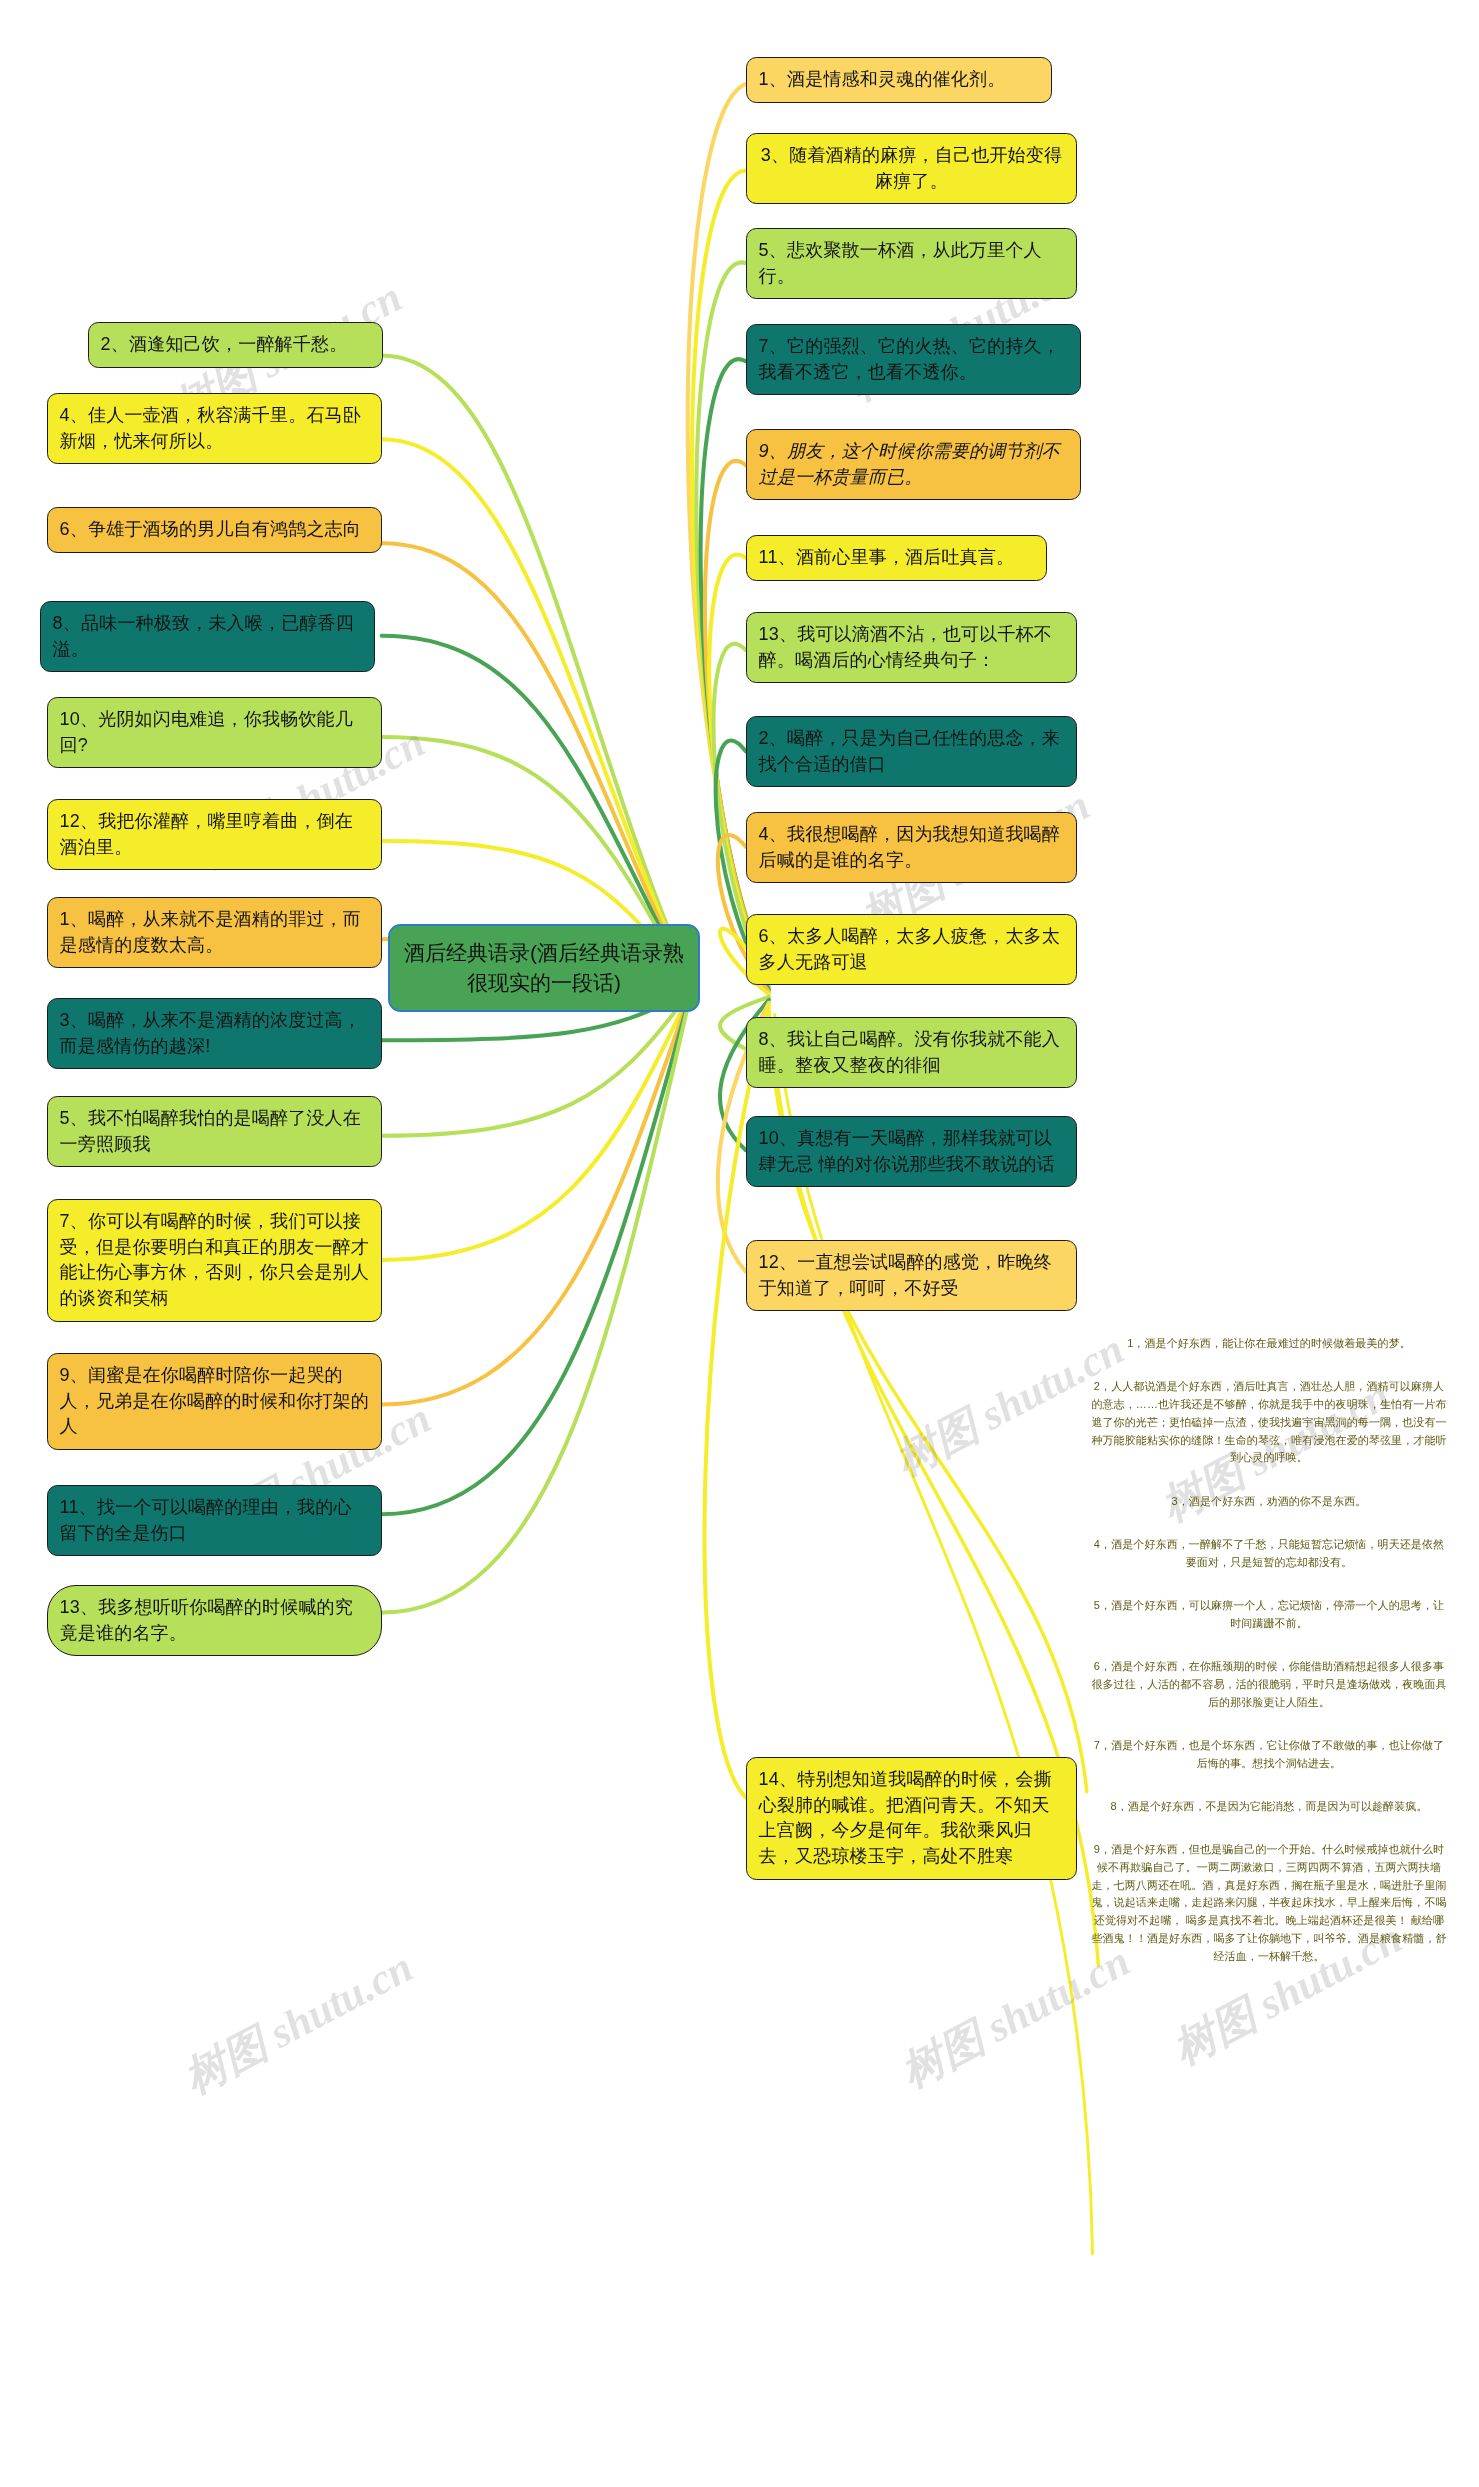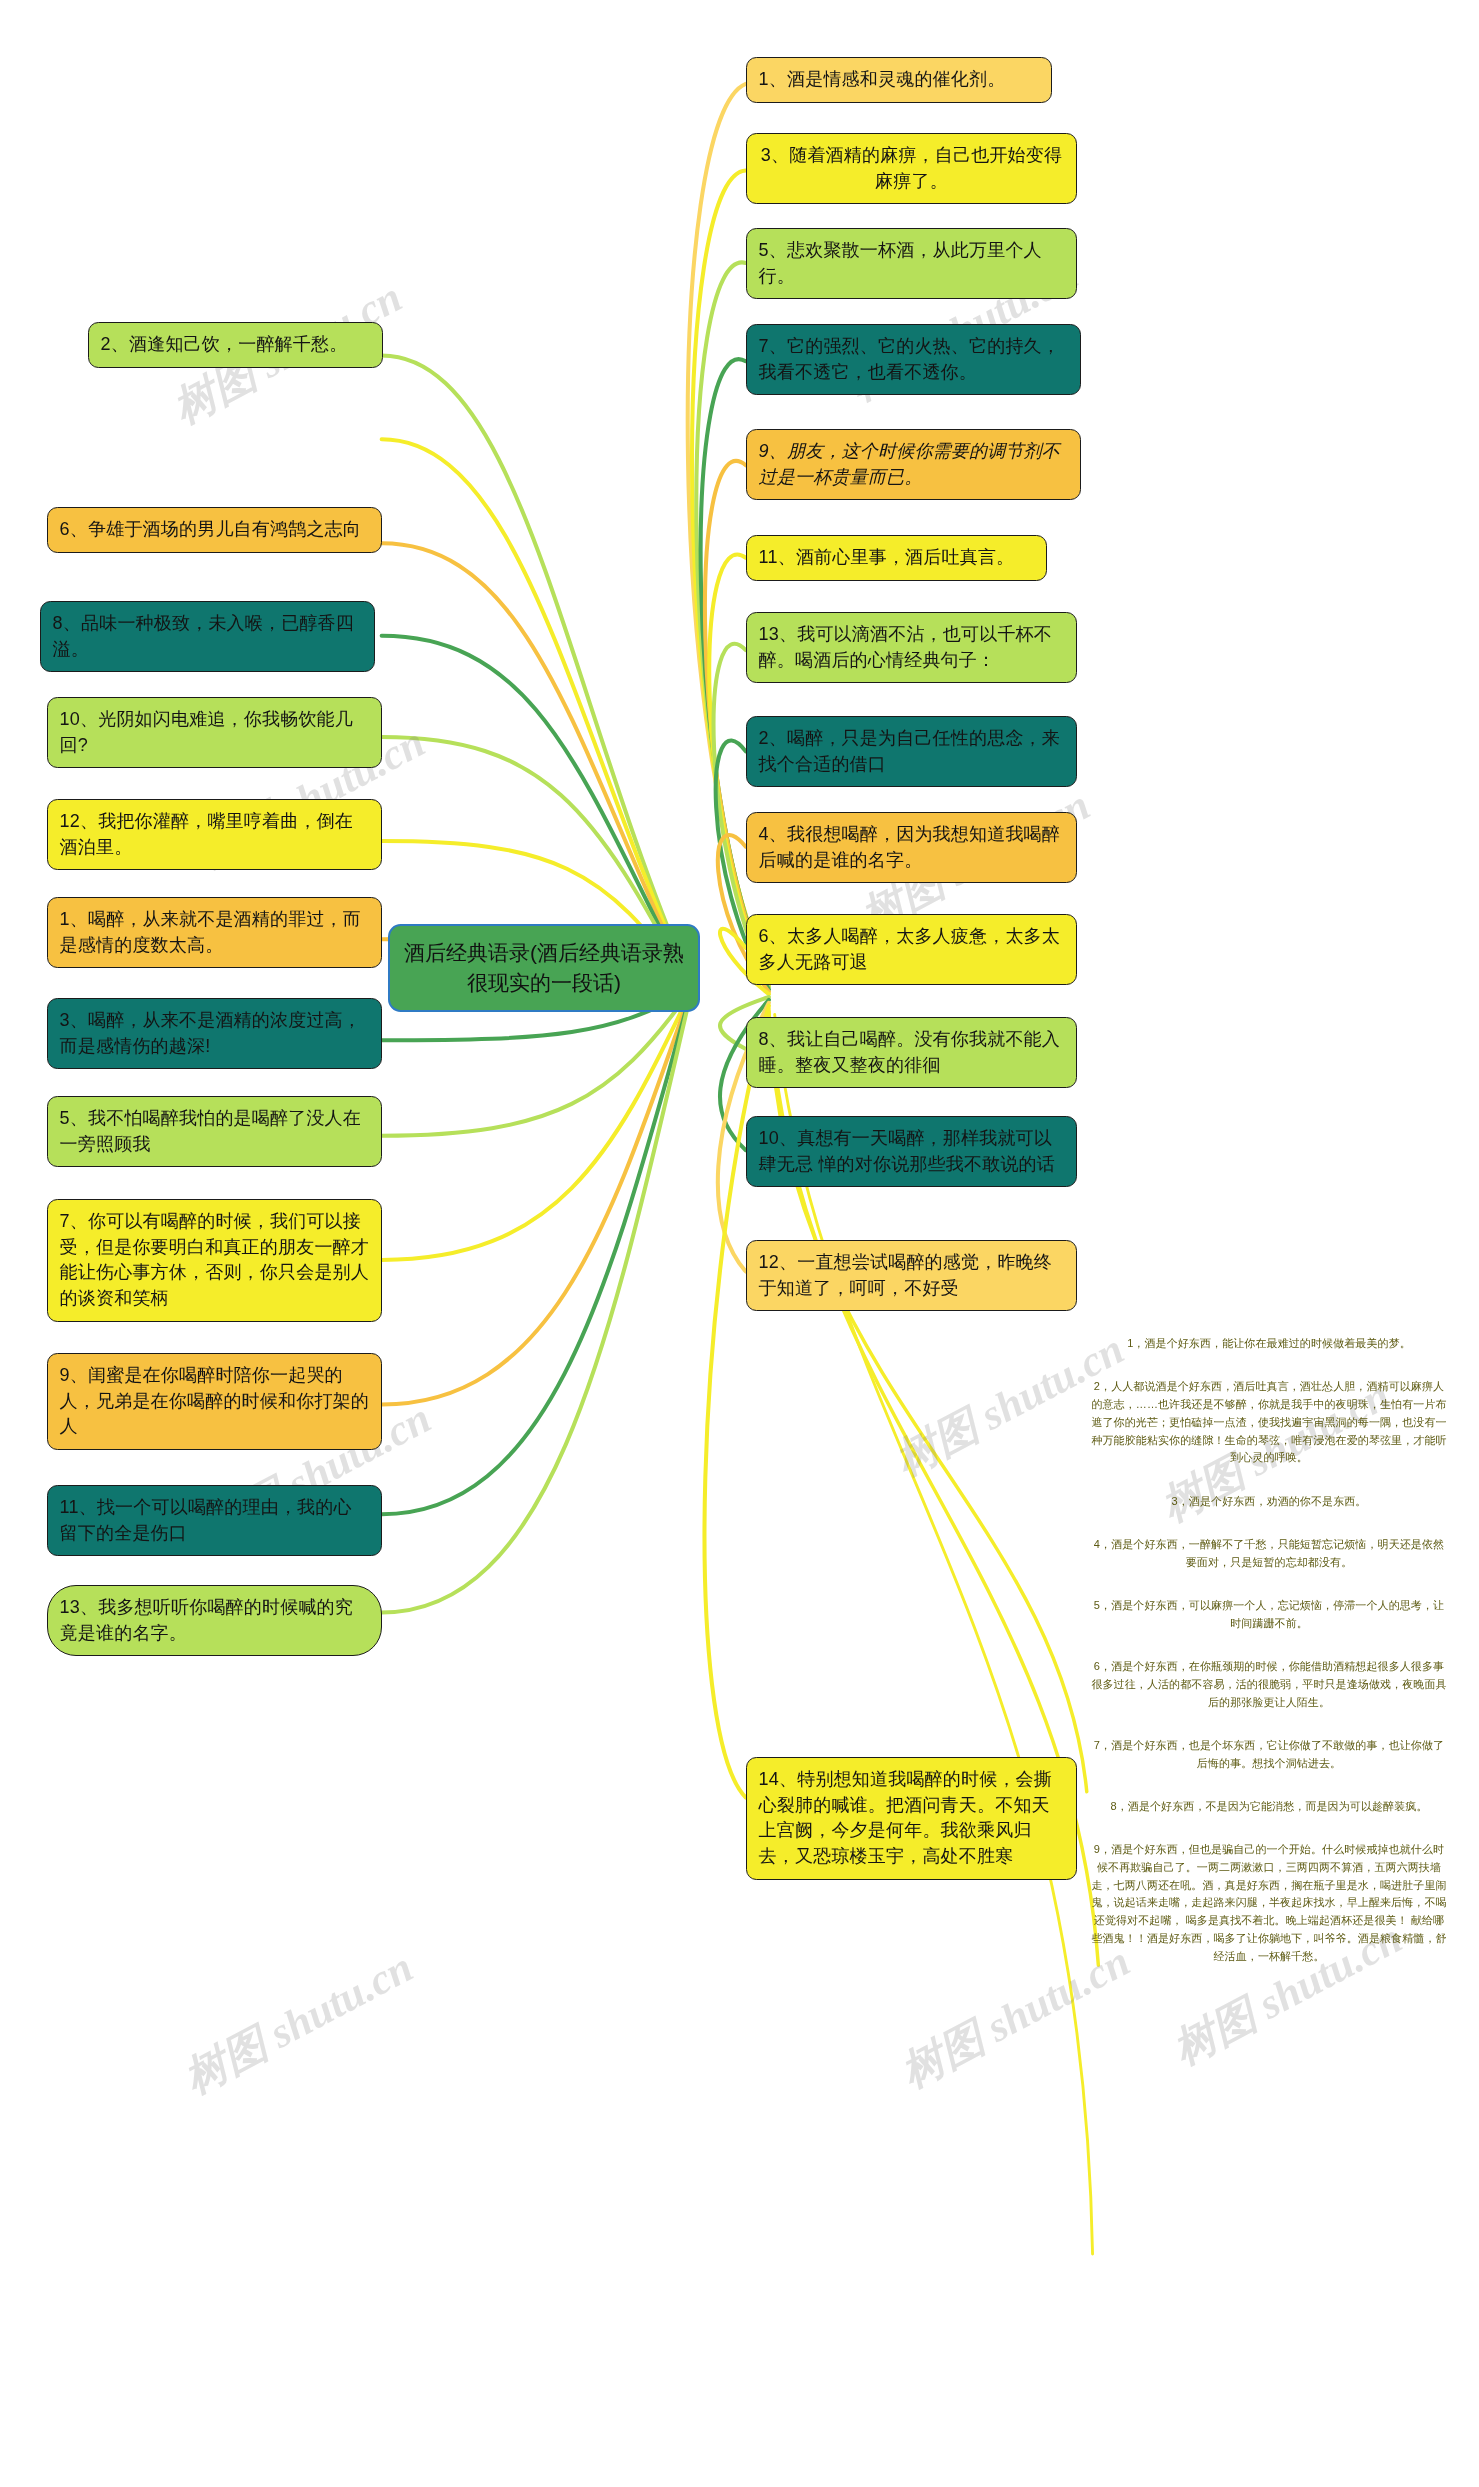--- a/index.html
+++ b/index.html
@@ -125,20 +125,21 @@
   <div class="wm" style="left:191px; top:1445px;">树图 shutu.cn</div>
   <div class="wm" style="left:884px; top:1376px;">树图 shutu.cn</div>
   <div class="wm" style="left:173px; top:1994px;">树图 shutu.cn</div>
   <div class="wm" style="left:890px; top:1988px;">树图 shutu.cn</div>
   <div class="wm" style="left:1150px; top:1422px;">树图 shutu.cn</div>
   <div class="wm" style="left:1162px; top:1965px;">树图 shutu.cn</div>
 
   <div class="root" style="left:388px; top:924px; width:312px;">酒后经典语录(酒后经典语录熟很现实的一段话)</div>
 
   <div class="node c-lightgreen" style="left:88px; top:322px; width:295px;">2、酒逢知己饮，一醉解千愁。</div>
+  <div class="node c-yellow" style="left:47px;  top:393px; width:335px;">4、佳人一壶酒，秋容满千里。石马卧新烟，忧来何所以。</div>
   <div class="node c-orange" style="left:47px;  top:507px; width:335px;">6、争雄于酒场的男儿自有鸿鹄之志向</div>
   <div class="node c-green" style="left:40px;  top:601px; width:335px;">8、品味一种极致，未入喉，已醇香四溢。</div>
   <div class="node c-lightgreen" style="left:47px;  top:697px; width:335px;">10、光阴如闪电难追，你我畅饮能几回?</div>
   <div class="node c-yellow" style="left:47px;  top:799px; width:335px;">12、我把你灌醉，嘴里哼着曲，倒在酒泊里。</div>
   <div class="node c-orange" style="left:47px;  top:897px; width:335px;">1、喝醉，从来就不是酒精的罪过，而是感情的度数太高。</div>
   <div class="node c-green" style="left:47px;  top:998px; width:335px;">3、喝醉，从来不是酒精的浓度过高，而是感情伤的越深!</div>
   <div class="node c-lightgreen" style="left:47px;  top:1096px; width:335px;">5、我不怕喝醉我怕的是喝醉了没人在一旁照顾我</div>
   <div class="node c-yellow" style="left:47px; top:1199px; width:335px;">7、你可以有喝醉的时候，我们可以接受，但是你要明白和真正的朋友一醉才能让伤心事方休，否则，你只会是别人的谈资和笑柄</div>
   <div class="node c-orange" style="left:47px; top:1353px; width:335px;">9、闺蜜是在你喝醉时陪你一起哭的人，兄弟是在你喝醉的时候和你打架的人</div>
   <div class="node c-green" style="left:47px; top:1485px; width:335px;">11、找一个可以喝醉的理由，我的心留下的全是伤口</div>

